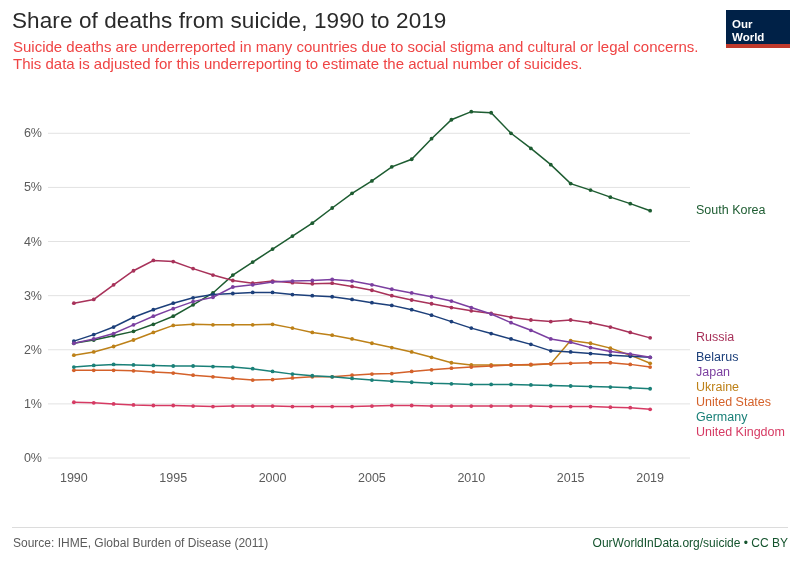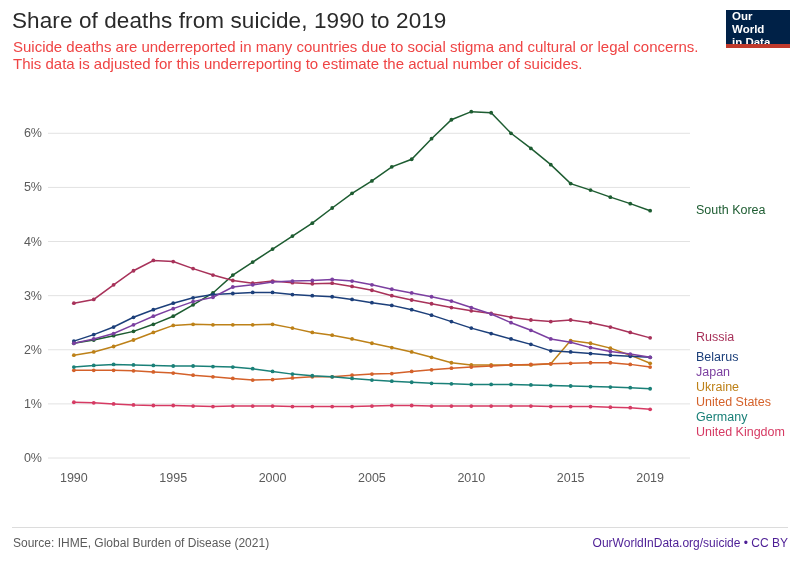--- a/index.html
+++ b/index.html
@@ -46,21 +46,21 @@
     position: absolute;
     right: 10px;
     top: 10px;
     width: 64px;
     height: 38px;
     background: #002147;
     color: #ffffff;
     font-size: 11.5px;
     font-weight: 700;
     line-height: 13px;
-    padding: 0 5px 0 6px;
+    padding: 8px 5px 0 6px;
     box-sizing: border-box;
   }
   .owid-logo .l2 { color: #ffffff; }
   .owid-logo .bar {
     position: absolute;
     left: 0; bottom: 0;
     width: 100%;
     height: 4px;
     background: #c0392b;
   }
@@ -107,21 +107,21 @@
     left: 13px;
     top: 536px;
     font-size: 12px;
     color: #5b5b5b;
   }
   .credit {
     position: absolute;
     right: 12px;
     top: 536px;
     font-size: 12px;
-    color: #4c1d95;
+    color: #14532d;
   }
 </style>
 </head>
 <body>
 
 <div id="root">
 
   <div class="title">Share of deaths from suicide, 1990 to 2019</div>
   <div class="subtitle">Suicide deaths are underreported in many countries due to social stigma and cultural or legal concerns. This data is adjusted for this underreporting to estimate the actual number of suicides.</div>
 
@@ -417,16 +417,16 @@
           <text x="696" y="294.3411764705882" class="series-name" fill="#7b3fa0">Japan</text>
           <text x="696" y="309.3411764705882" class="series-name" fill="#bd8118">Ukraine</text>
           <text x="696" y="324.3411764705882" class="series-name" fill="#d4612a">United States</text>
           <text x="696" y="339.3411764705882" class="series-name" fill="#1a8078">Germany</text>
           <text x="696" y="354.3411764705882" class="series-name" fill="#d63a63">United Kingdom</text>
         </g>
     </svg>
   </div>
 
   <div class="footer-rule"></div>
-  <div class="source">Source: IHME, Global Burden of Disease (2021)</div>
+  <div class="source">Source: IHME, Global Burden of Disease (2011)</div>
   <div class="credit">OurWorldInData.org/suicide • CC BY</div>
 
 </div>
 
 </body></html>

